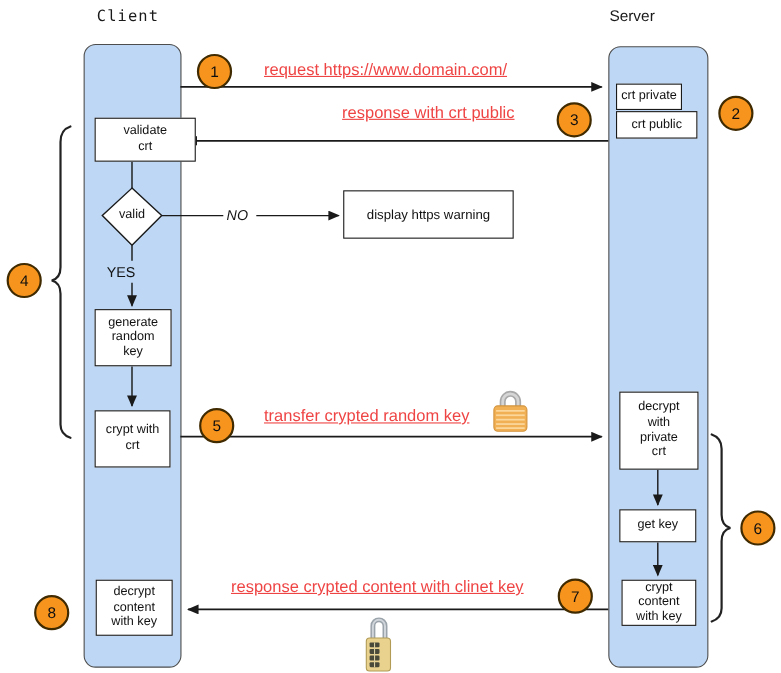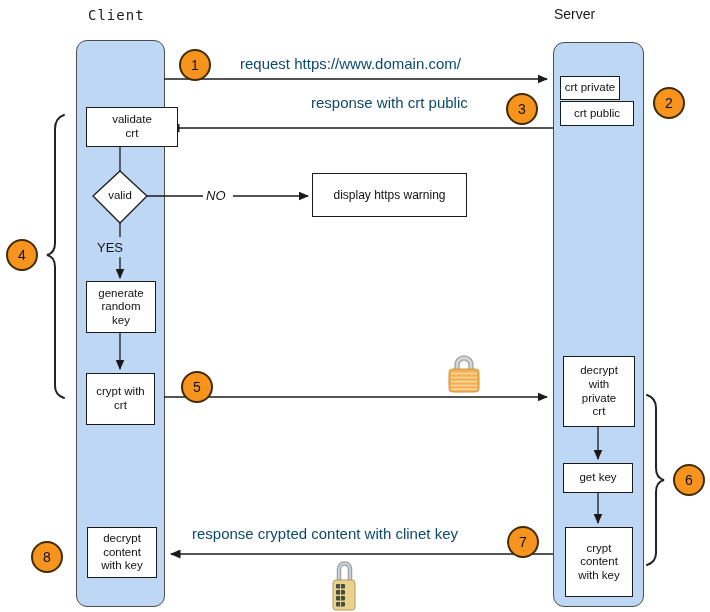--- a/index.html
+++ b/index.html
@@ -25,21 +25,21 @@
   }
   .diamond-label {
     position:absolute; z-index:3; font-size:11.5px; text-align:center;
   }
   .step {
     position:absolute; width:28px; height:28px; border-radius:50%;
     background:#f7941e; border:2px solid #402a00;
     display:flex; align-items:center; justify-content:center;
     font-size:14px; color:#0f0f0f; z-index:4; box-sizing:content-box;
   }
-  .msg { position:absolute; font-size:15px; color:#0c4a6e; white-space:nowrap; z-index:3; }
+  .msg { position:absolute; font-size:15px; color:#ef4444; white-space:nowrap; z-index:3;text-decoration:underline; }
   .branch-label { position:absolute; font-size:13px; color:#141414; z-index:3; }
 </style>
 </head>
 <body>
 
 <div class="stage">
 
   <div class="actor-title client">Client</div>
   <div class="actor-title server">Server</div>
 
@@ -118,27 +118,28 @@
 with key</div>
   <div class="node" style="left:312px; top:173px; width:155px; height:44px; font-size:12px;">display https warning</div>
 
   <div class="node" style="left:560px; top:76px; width:60px; height:24px;">crt private</div>
   <div class="node" style="left:560px; top:101px; width:74px; height:25px;">crt public</div>
   <div class="node" style="left:563px; top:356px; width:72px; height:71px;">decrypt
 with
 private
 crt</div>
   <div class="node" style="left:563px; top:463px; width:70px; height:30px;">get key</div>
-  <div class="node" style="left:565px; top:527px; width:68px; height:70px;">crypt
+  <div class="node" style="left:565px; top:527px; width:68px; height:42px;">crypt
 content
 with key</div>
 
   <div class="msg" style="left:240px; top:55px;">request https://www.domain.com/</div>
   <div class="msg" style="left:311px; top:94px;">response with crt public</div>
-  <div class="msg" style="left:192px; top:525px;">response crypted content with clinet key</div>
+  <div class="msg" style="left:240px; top:370px;">transfer crypted random key</div>
+  <div class="msg" style="left:210px; top:525px;">response crypted content with clinet key</div>
 
   <div class="step" style="left:179px; top:49px;">1</div>
   <div class="step" style="left:653px; top:87px;">2</div>
   <div class="step" style="left:506px; top:93px;">3</div>
   <div class="step" style="left:6px;   top:239px;">4</div>
   <div class="step" style="left:181px; top:371px;">5</div>
   <div class="step" style="left:673px; top:464px;">6</div>
   <div class="step" style="left:507px; top:526px;">7</div>
   <div class="step" style="left:31px;  top:541px;">8</div>
 

